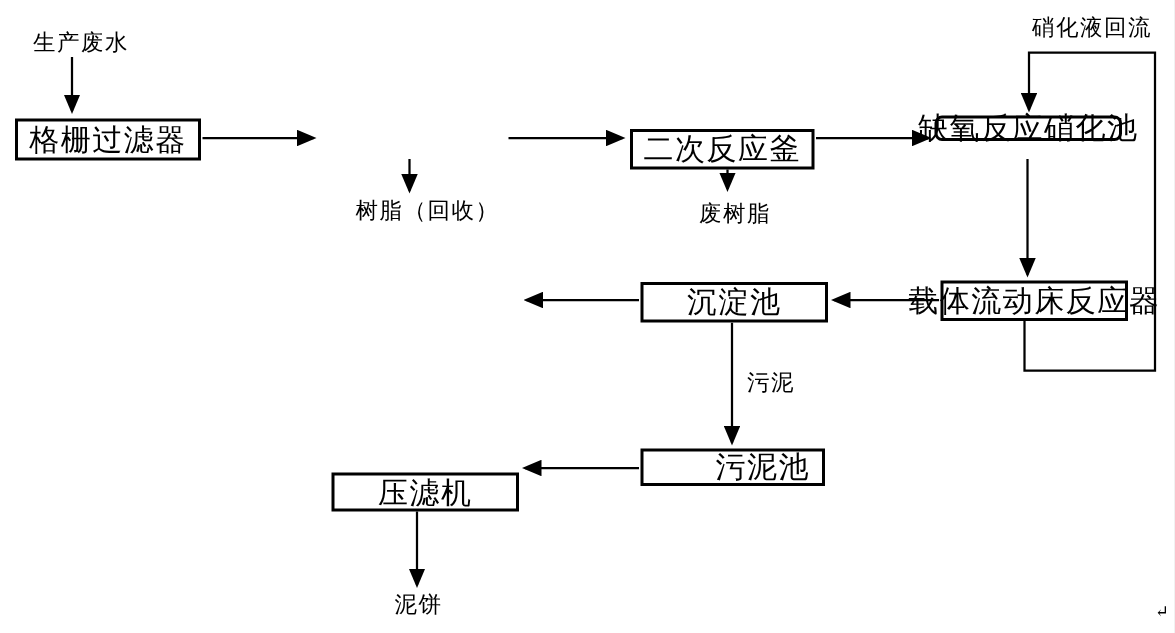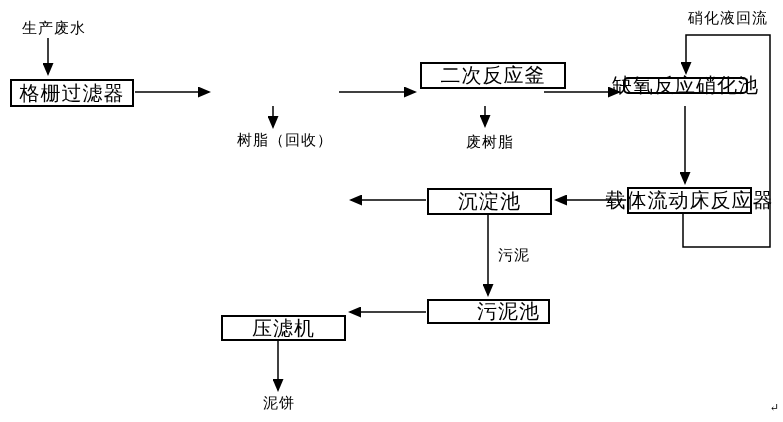--- a/index.html
+++ b/index.html
@@ -64,21 +64,21 @@
       <line x1="488" y1="215" x2="488" y2="295" marker-end="url(#ah)"></line>
       <line x1="426" y1="312" x2="350" y2="312" marker-end="url(#ah)"></line>
       <line x1="278" y1="325" x2="278" y2="390" marker-end="url(#ah)"></line>
       <polyline points="683,214 683,247 770,247 770,35 686,35 686,73" marker-end="url(#ah)"></polyline>
     </g>
   </svg>
 
   <div class="node" style="left:10px;  top:79px;  width:124px; height:28px;">格栅过滤器</div>
 
 
-  <div class="node" style="left:420px; top:62px;  width:146px; height:27px;">二次反应釜</div>
+  <div class="node" style="left:420px; top:86px;  width:123px; height:27px;">二次反应釜</div>
 
   <div class="node rounded" style="left:623px; top:77px; width:125px; height:17px;">缺氧反应硝化池</div>
 
 
   <div class="node" style="left:627px; top:187px; width:125px; height:27px;">载体流动床反应器</div>
 
   <div class="node" style="left:427px; top:188px; width:125px; height:27px;">沉淀池</div>
 
   <div class="node" style="left:221px; top:315px; width:125px; height:26px;">压滤机</div>
 

